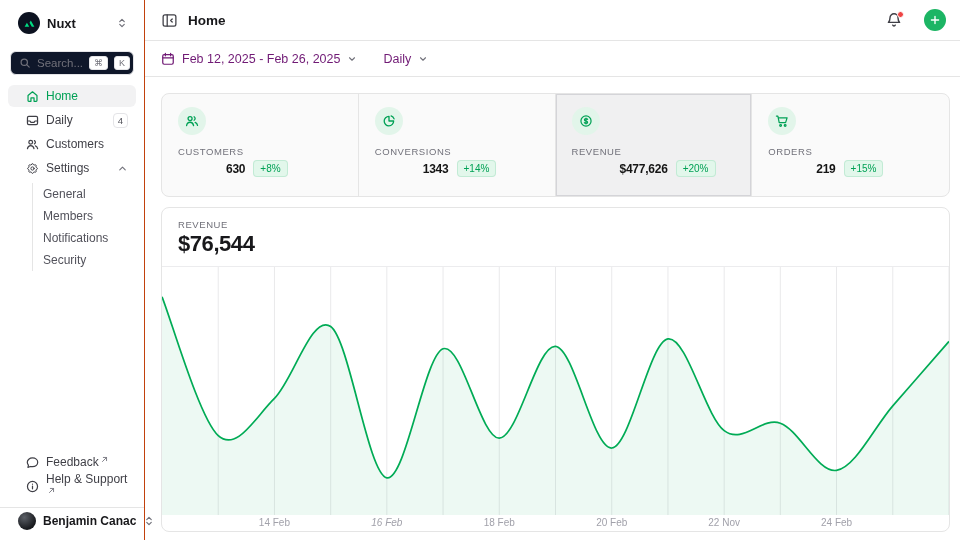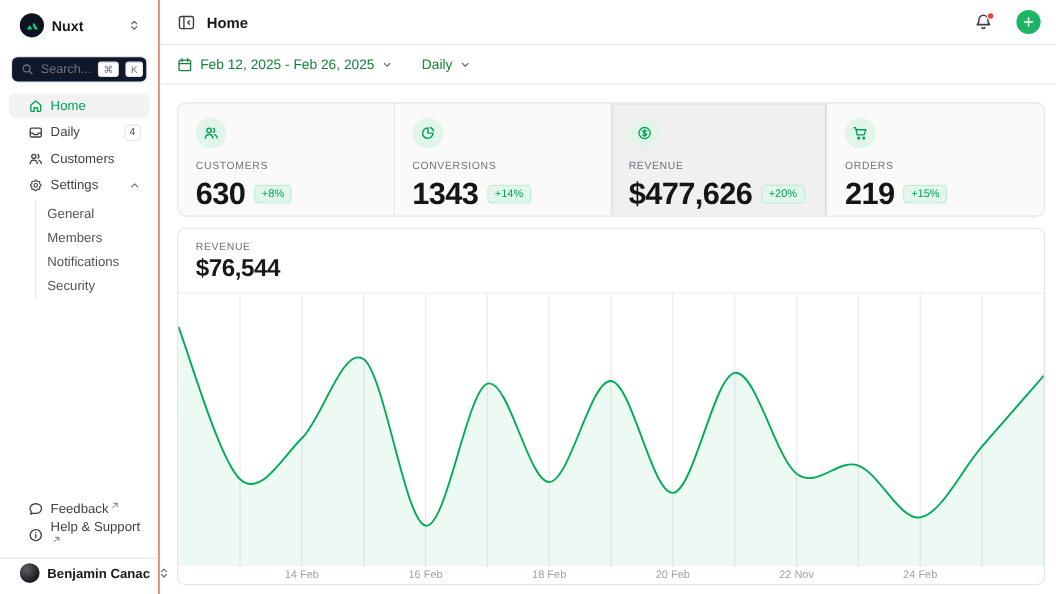--- a/index.html
+++ b/index.html
@@ -47,37 +47,37 @@
   .topbar .title { font-size:13.5px; font-weight:700; flex:1; }
   .icon-btn { color:#3f3f46; display:flex; cursor:pointer; position:relative; }
   .dot { position:absolute; top:-1px; right:-2px; width:7px; height:7px; border-radius:50%;
     background:#ef4444; border:1px solid #fff; }
   .plus-btn { width:22px; height:22px; border-radius:50%; background:#17b express;
     display:flex; align-items:center; justify-content:center; cursor:pointer; margin-left:12px; }
   .plus-btn { background:#1cb564; color:#fff; }
   .toolbar { height:36px; border-bottom:1px solid #e5e5e5; display:flex; align-items:center;
     padding:0 16px; gap:26px; }
   .tool-btn { display:flex; align-items:center; gap:7px; font-size:12.5px; font-weight:500;
-    color:#15803d; cursor:pointer; }
+    color:#701a75; cursor:pointer; }
   .tool-btn .chev { color:#71717a; display:flex; }
 
   .content { flex:1; padding:16px 10px 0 16px; overflow:hidden; }
 
   
   .stats { display:grid; grid-template-columns:1fr 1fr 1fr 1fr; border:1px solid #e5e5e5;
     border-radius:8px; background:#fafafa; height:104px; overflow:hidden; }
   .stat { padding:13px 16px; border-right:1px solid #e5e5e5; cursor:pointer; }
   .stat:last-child { border-right:none; }
   .stat.selected { background:#f0f0f1; box-shadow:inset 0 0 0 1px #d4d4d8; }
   .stat-icon { width:28px; height:28px; border-radius:50%; background:#e2f5ea; color:#00a155;
     display:flex; align-items:center; justify-content:center; }
   .stat-label { margin-top:11px; font-size:9.5px; font-weight:500; letter-spacing:.06em;
     color:#71717a; }
   .stat-value-row { margin-top:3px; display:flex; align-items:center; gap:8px; }
-  .stat-value { font-size:28px; font-weight:700; letter-spacing:-0.02em; color:#151515; }
+  .stat-value { font-size:12px; font-weight:700; letter-spacing:-0.02em; color:#151515;margin-left:48px; }
   .delta-badge { font-size:10px; font-weight:500; color:#00a155; background:#e2f7eb;
     border:1px solid rgba(0,161,85,.14); border-radius:4px; padding:2px 6px; }
 
   
   .chart-card { margin-top:10px; border:1px solid #e5e5e5; border-radius:8px; overflow:hidden;
     background:#fff; height:325px; display:flex; flex-direction:column; }
   .chart-head { padding:11px 16px 9px; border-bottom:1px solid #ececee; }
   .chart-label { font-size:9.5px; font-weight:500; letter-spacing:.06em; color:#71717a; }
   .chart-value { font-size:22px; font-weight:700; letter-spacing:-0.02em; margin-top:1px; }
   .plot { position:relative; flex:1; }
@@ -345,21 +345,21 @@
               <line x1="619.1" y1="0" x2="619.1" y2="244" stroke="#e9e9eb" stroke-width="1"></line>
               <line x1="675.4" y1="0" x2="675.4" y2="244" stroke="#e9e9eb" stroke-width="1"></line>
               <line x1="731.7" y1="0" x2="731.7" y2="244" stroke="#e9e9eb" stroke-width="1"></line>
               <line x1="788.0" y1="0" x2="788.0" y2="244" stroke="#e9e9eb" stroke-width="1"></line>
               <path d="M0.0,29.3C9.4,52.1 37.5,149.2 56.3,165.9C75.0,182.6 93.8,147.2 112.6,129.3C131.3,111.4 150.1,45.5 168.9,58.6C187.6,71.6 206.4,203.7 225.1,207.4C243.9,211.1 262.7,87.0 281.4,80.5C300.2,74.0 319.0,168.8 337.7,168.4C356.5,168.0 375.2,76.5 394.0,78.1C412.8,79.7 431.5,179.3 450.3,178.1C469.0,176.9 487.8,73.6 506.6,70.8C525.3,67.9 544.1,147.2 562.9,161.0C581.6,174.9 600.4,147.2 619.1,153.7C637.9,160.2 656.7,202.9 675.4,200.1C694.2,197.2 713.0,157.8 731.7,136.6C750.5,115.5 778.6,83.8 788.0,73.2L788,244L0,244Z" fill="rgba(0,171,85,0.07)"></path>
               <path d="M0.0,29.3C9.4,52.1 37.5,149.2 56.3,165.9C75.0,182.6 93.8,147.2 112.6,129.3C131.3,111.4 150.1,45.5 168.9,58.6C187.6,71.6 206.4,203.7 225.1,207.4C243.9,211.1 262.7,87.0 281.4,80.5C300.2,74.0 319.0,168.8 337.7,168.4C356.5,168.0 375.2,76.5 394.0,78.1C412.8,79.7 431.5,179.3 450.3,178.1C469.0,176.9 487.8,73.6 506.6,70.8C525.3,67.9 544.1,147.2 562.9,161.0C581.6,174.9 600.4,147.2 619.1,153.7C637.9,160.2 656.7,202.9 675.4,200.1C694.2,197.2 713.0,157.8 731.7,136.6C750.5,115.5 778.6,83.8 788.0,73.2" fill="none" stroke="#00ab55" stroke-width="1.7" vector-effect="non-scaling-stroke"></path>
             </svg>
         </div>
         <div class="ticks">
             <span style="left: 14.2857%;">14 Feb</span>
-            <span style="left: 28.5714%;">16 Feb</span>
+            <span style="left: 28.5714%; font-style: italic;">16 Feb</span>
             <span style="left: 42.8571%;">18 Feb</span>
             <span style="left: 57.1429%;">20 Feb</span>
             <span style="left: 71.4286%;">22 Nov</span>
             <span style="left: 85.7143%;">24 Feb</span>
           </div>
       </div>
 
     </div>
   </div>
 </div>

